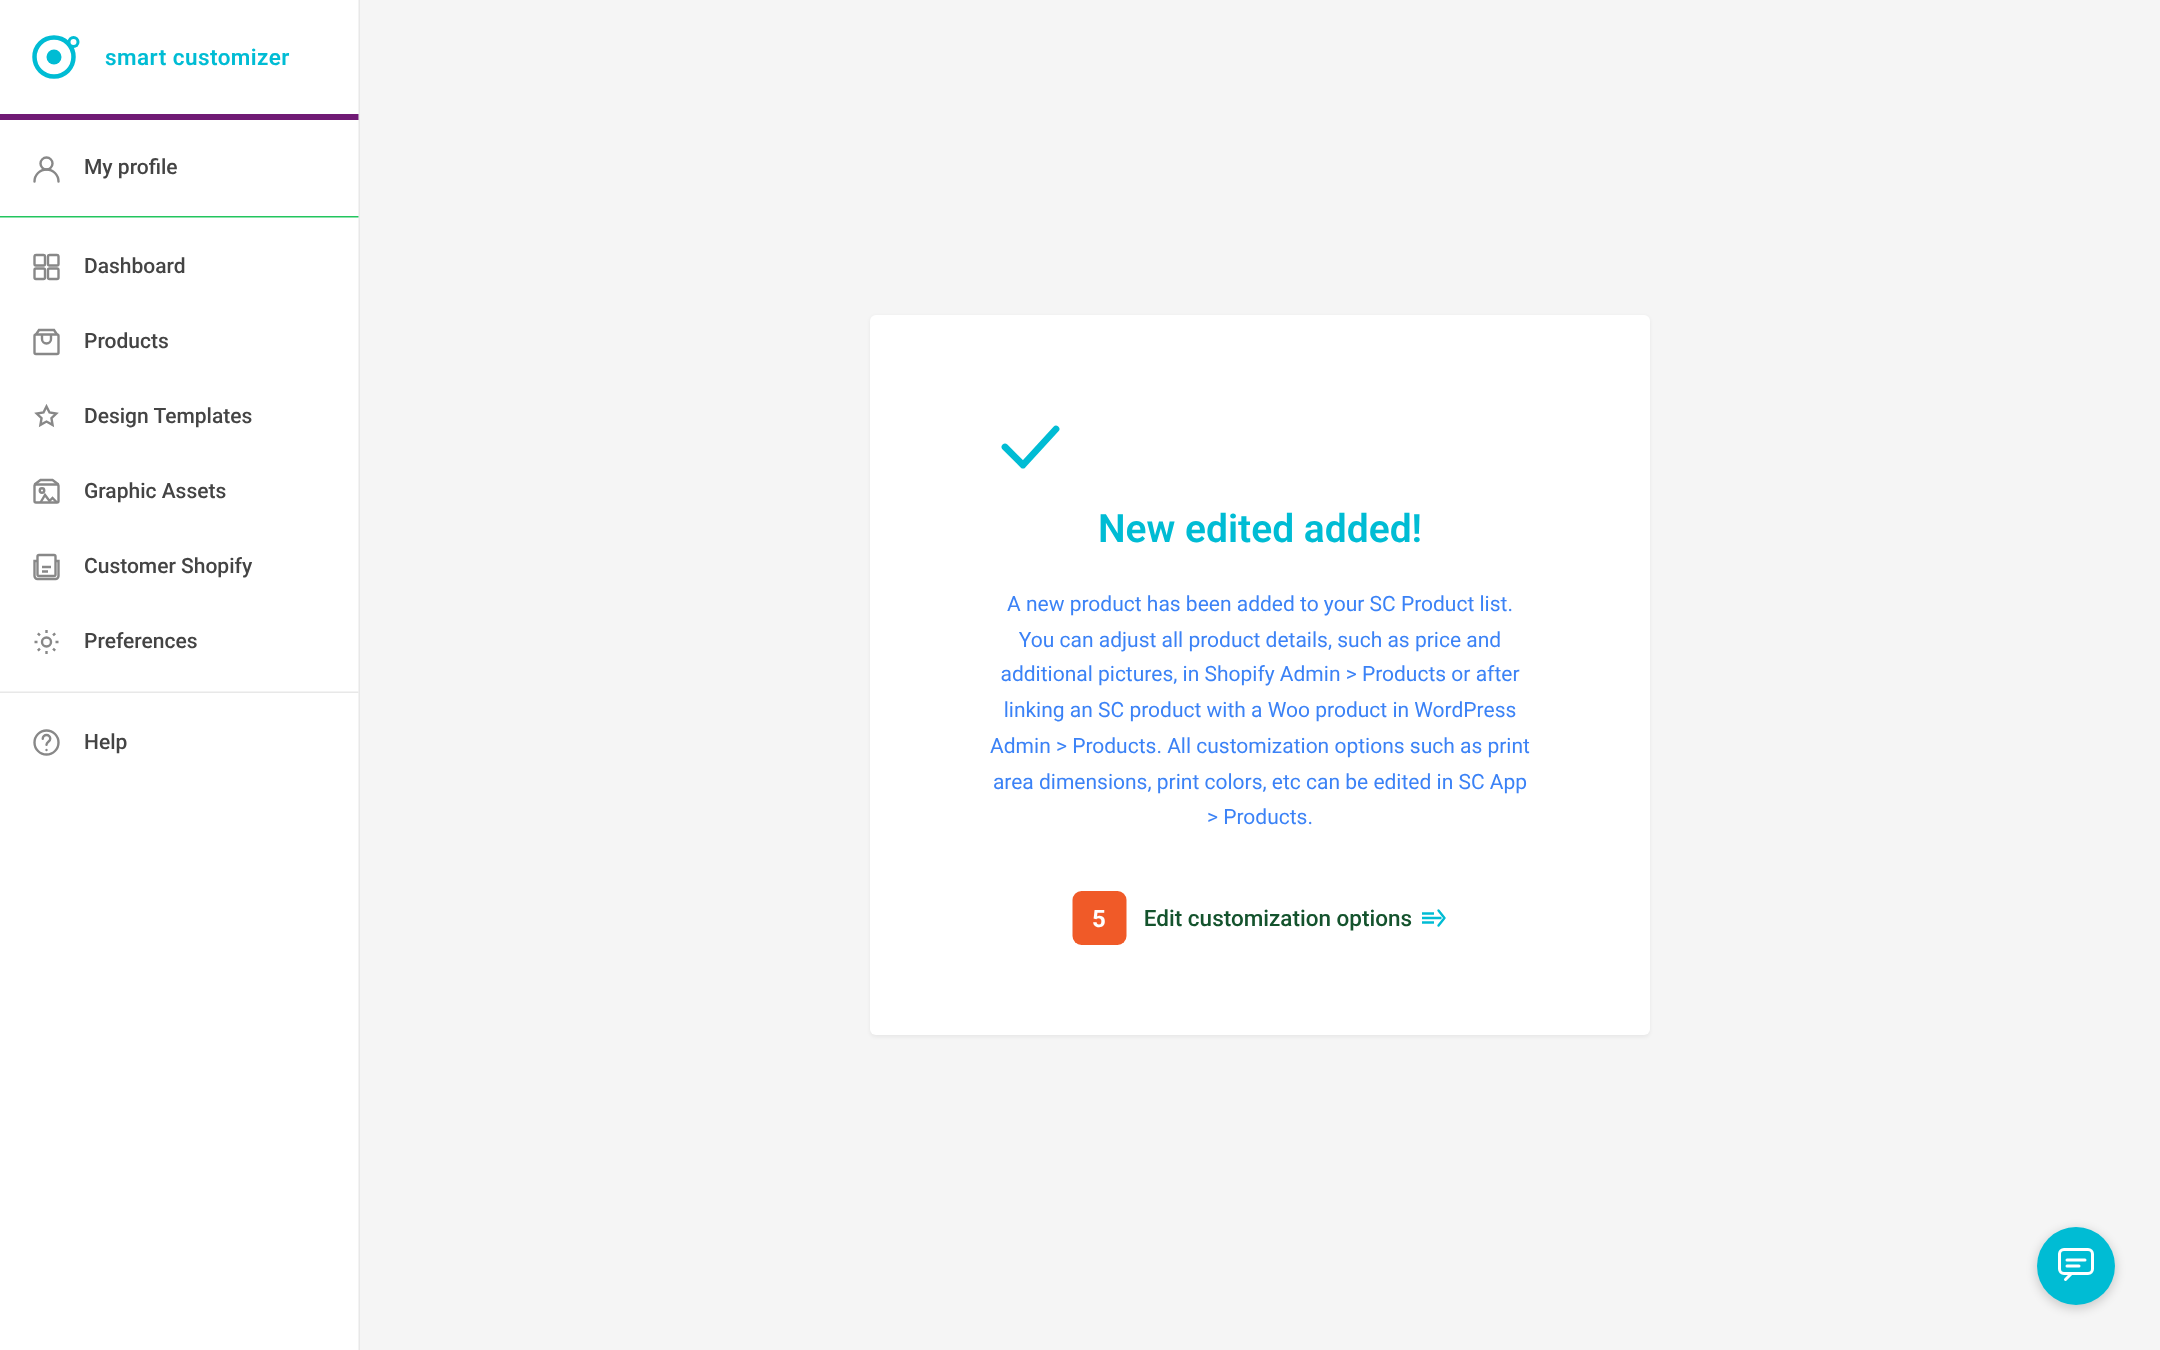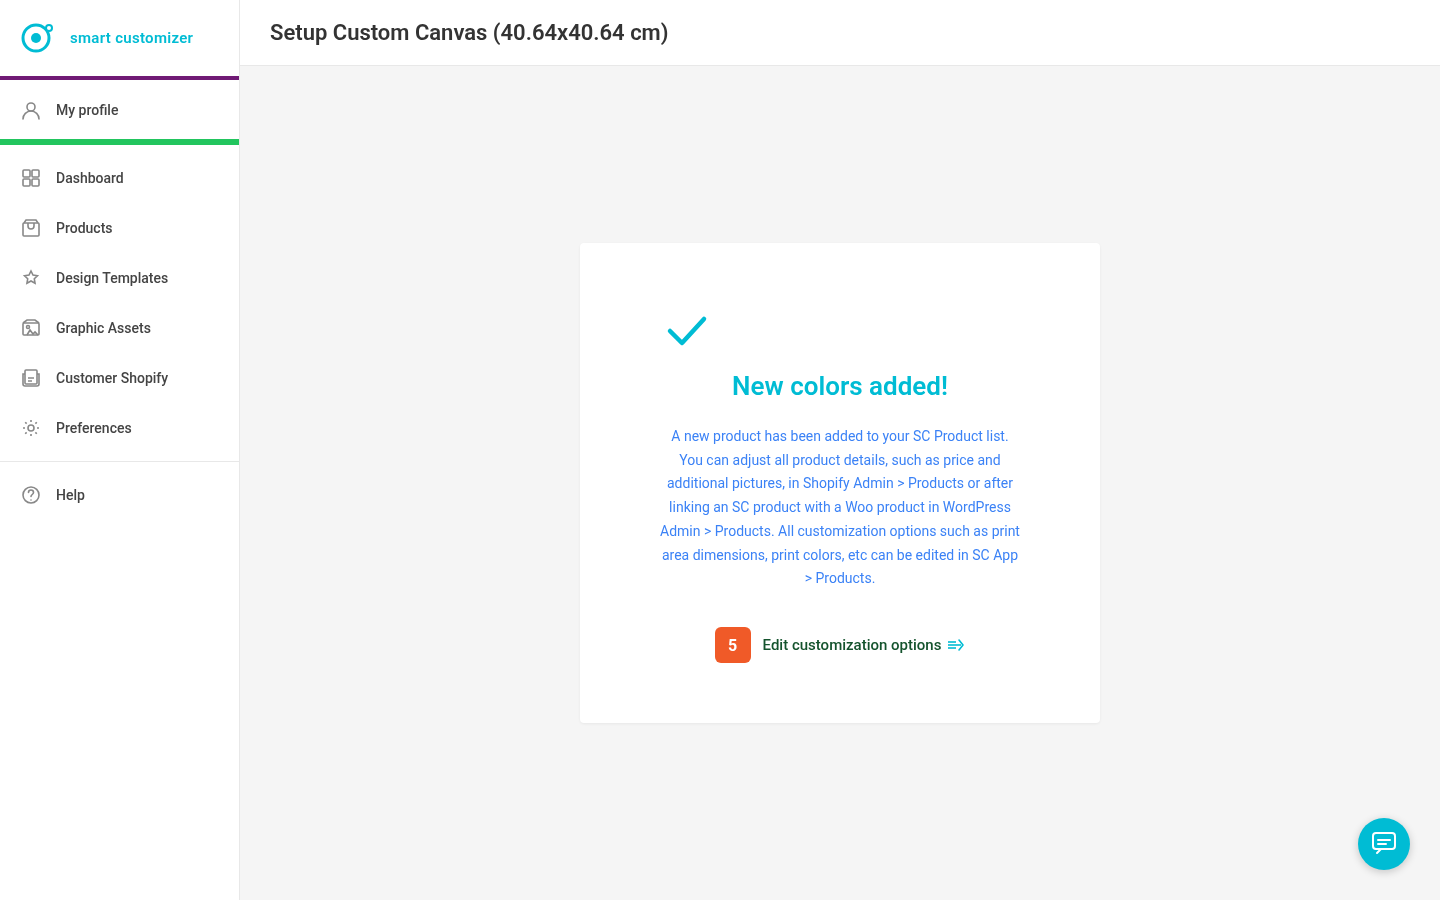--- a/index.html
+++ b/index.html
@@ -30,21 +30,21 @@
     .logo-text {
       color: #00bcd4;
       font-size: 15px;
       font-weight: 600;
       letter-spacing: 0.3px;
     }
     .sidebar-profile {
       display: flex;
       align-items: center;
       padding: 18px 20px;
-      border-bottom: 6px solid #22c55e;
+      border-bottom: 1px solid #22c55e;
       cursor: pointer;
       height: 65px;
     }
     .profile-icon {
       width: 22px;
       height: 22px;
       margin-right: 14px;
       color: #666;
     }
     .sidebar-profile-label {
@@ -300,34 +300,31 @@
           <circle cx="10" cy="15" r="0.8" fill="#888" stroke="none"></circle>
         </svg>
       </span>
       <span class="nav-label">Help</span>
     </div>
   </div>
 </aside>
 
 <main class="main-content">
 
-  <header class="page-header">
-    <h1 class="page-title">Setup Custom Canvas (40.64x40.64 cm)</h1>
-  </header>
 
   <div class="page-body">
     <div class="success-card">
 
       <div class="check-icon">
         <svg width="52" height="52" viewBox="0 0 52 52" fill="none">
           <polyline points="10,28 22,40 44,16" stroke="#00bcd4" stroke-width="4.5" stroke-linecap="round" stroke-linejoin="round" fill="none"></polyline>
         </svg>
       </div>
 
-      <div class="success-title">New colors added!</div>
+      <div class="success-title">New edited added!</div>
 
       <p class="success-description">A new product has been added to your SC Product list. You can adjust all product details, such as price and additional pictures, in Shopify Admin &gt; Products or after linking an SC product with a Woo product in WordPress Admin &gt; Products. All customization options such as print area dimensions, print colors, etc can be edited in SC App &gt; Products.</p>
 
       <div class="step-action">
         <div class="step-badge">5</div>
         <a class="step-link">
           <span>Edit customization options</span>
           <span class="step-link-icon">
             <svg width="18" height="14" viewBox="0 0 18 14" fill="none" stroke="#00bcd4" stroke-width="1.6">
               <line x1="1" y1="4" x2="9" y2="4"></line>

